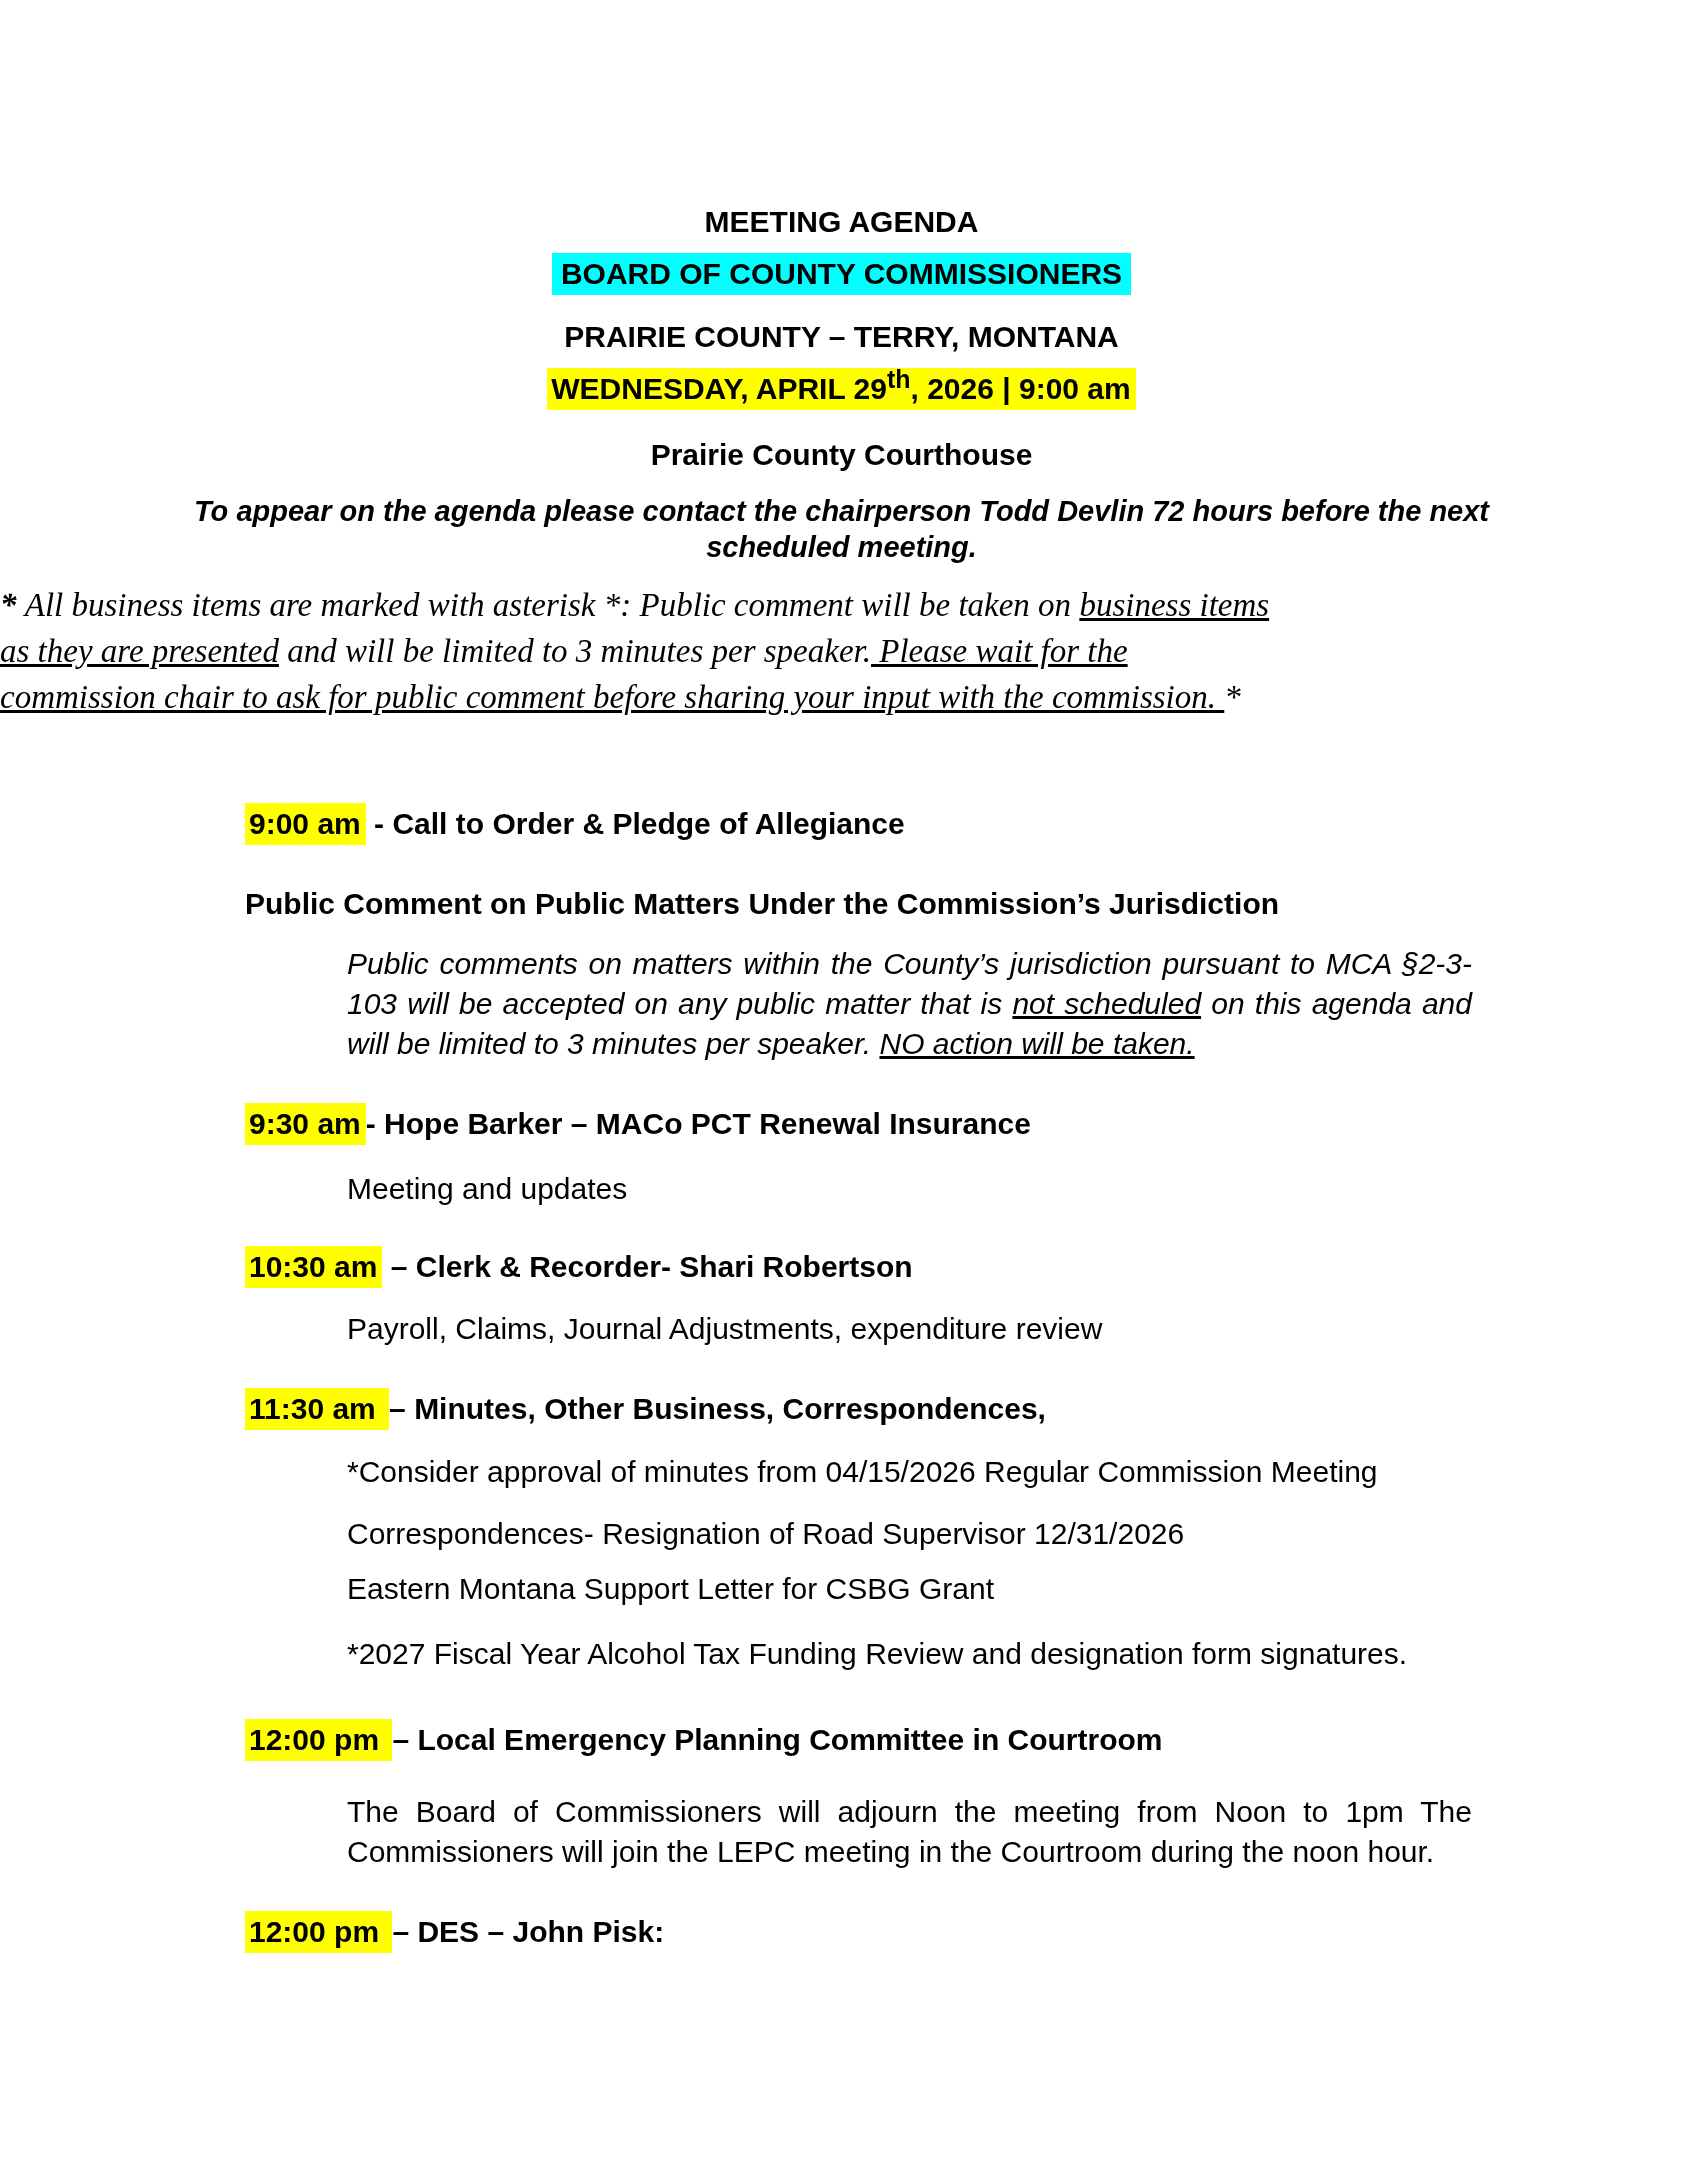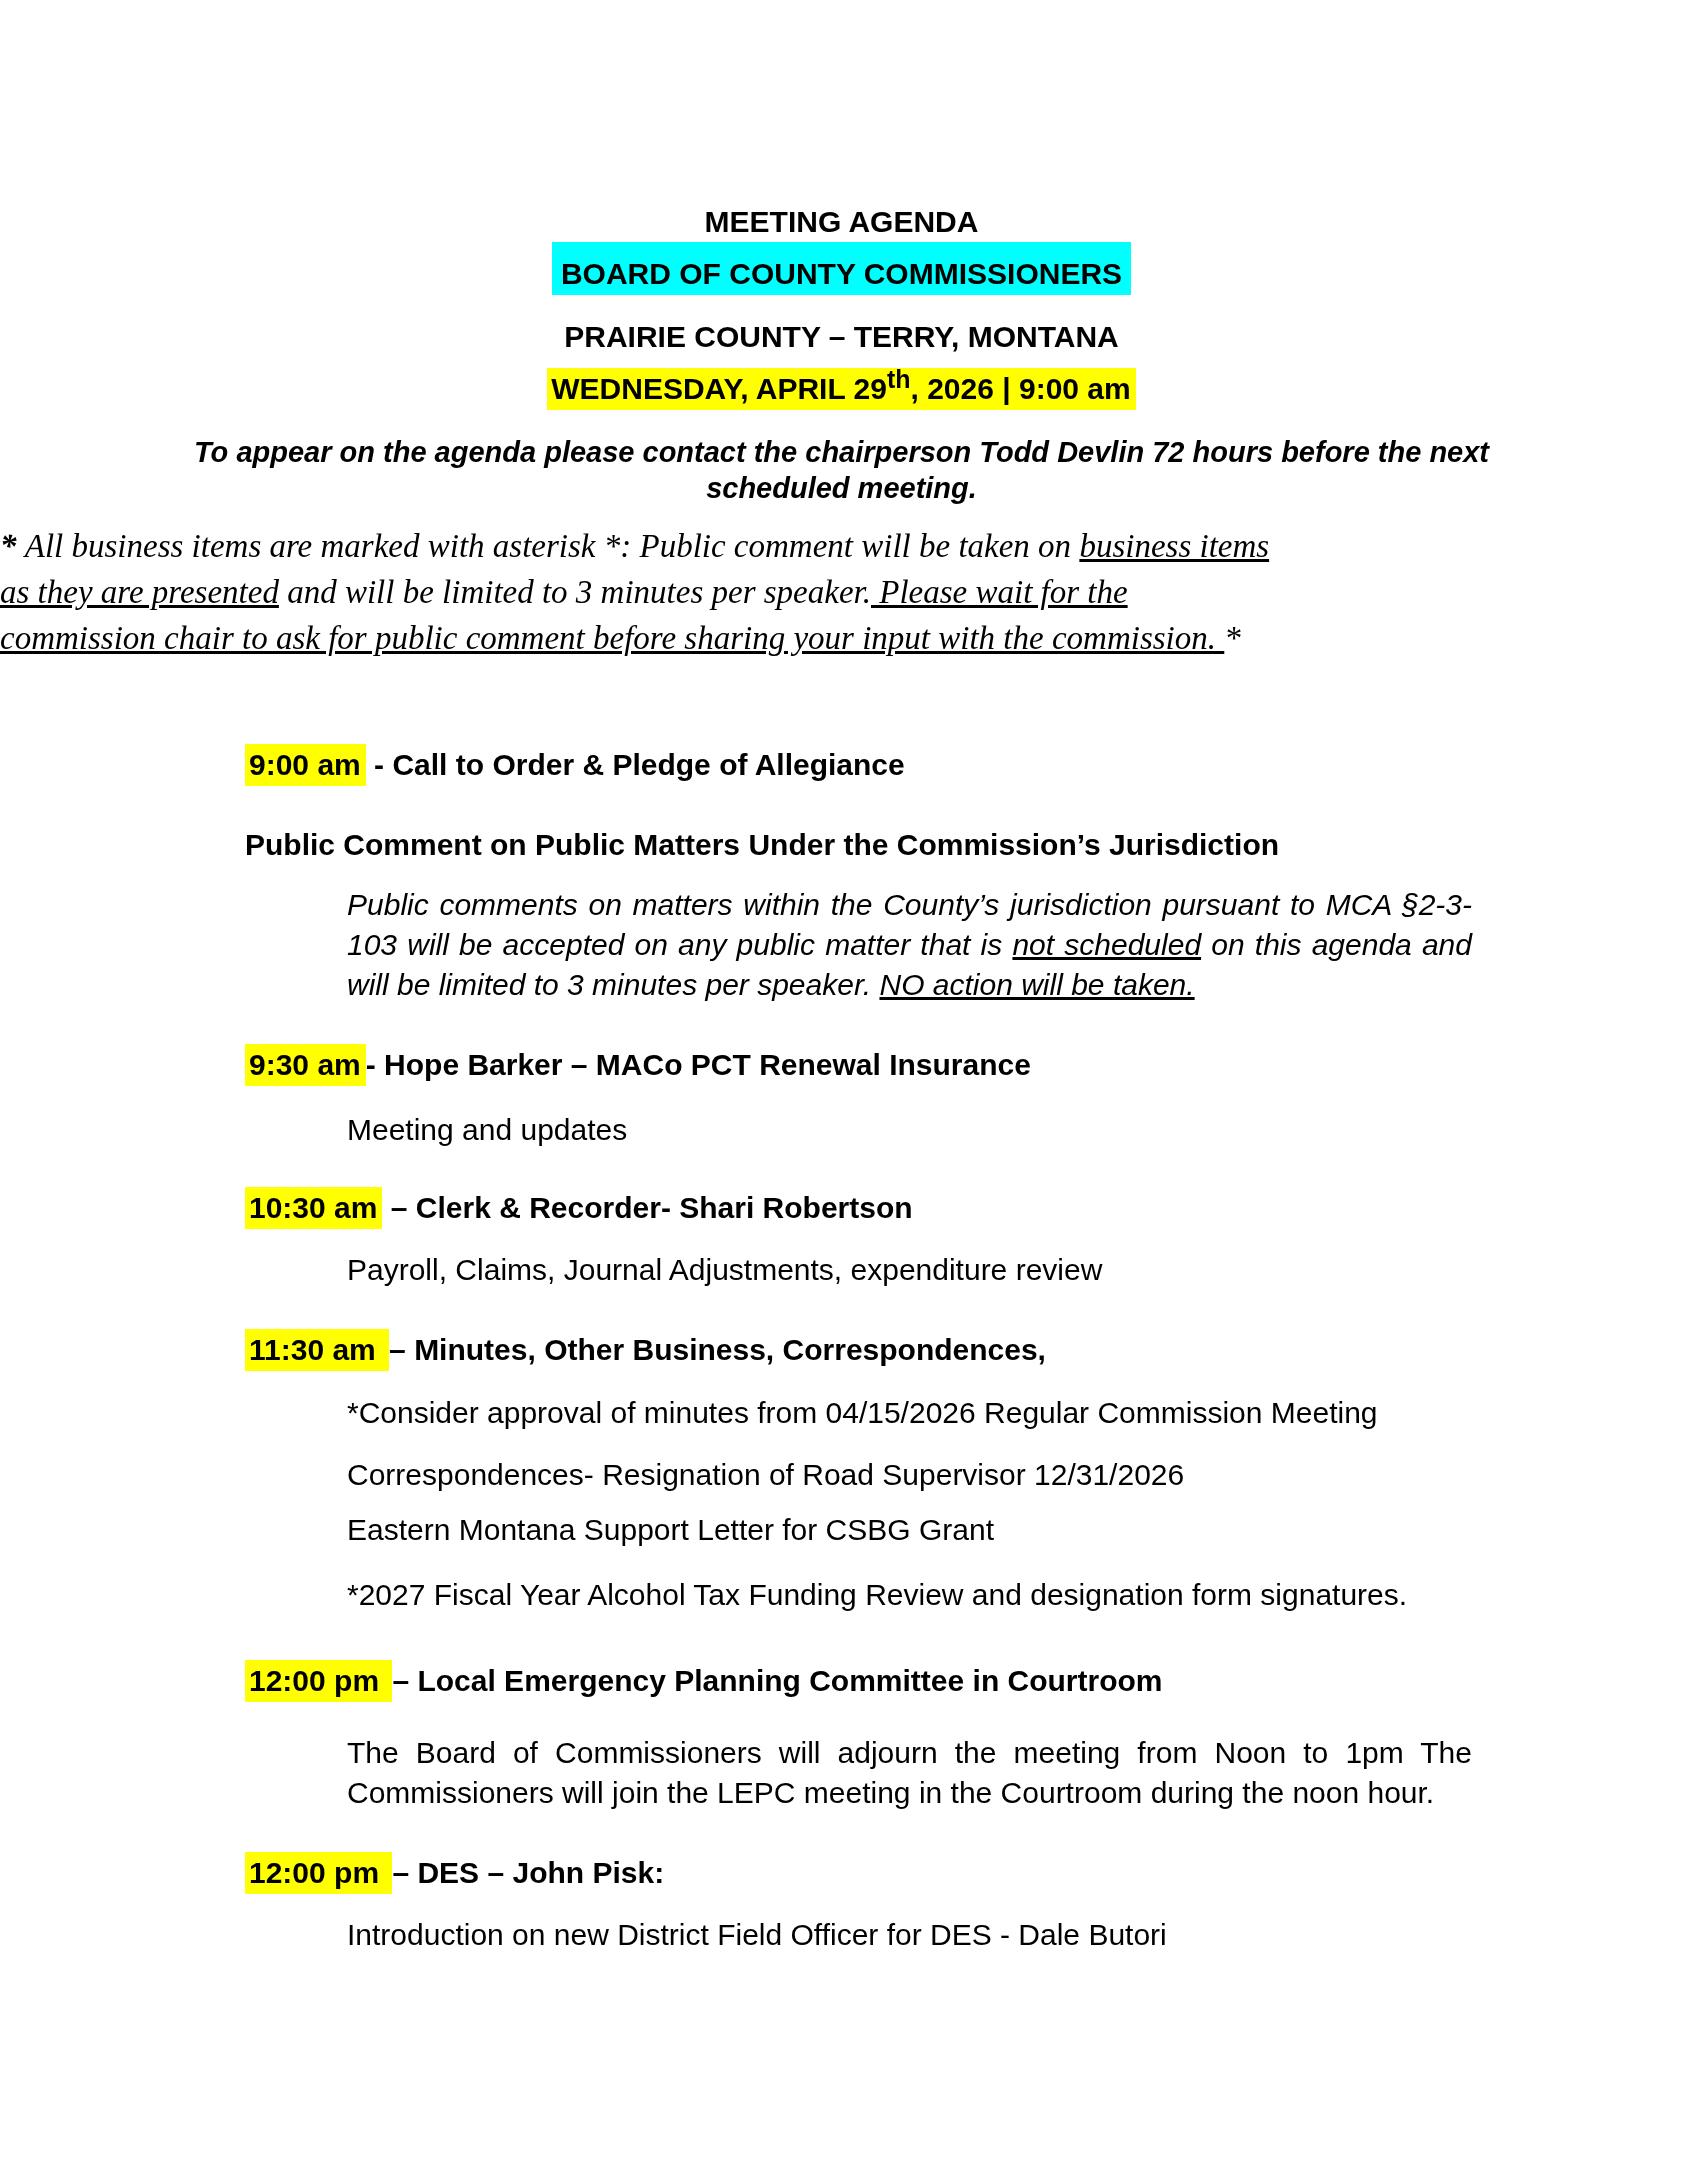--- a/index.html
+++ b/index.html
@@ -10,21 +10,21 @@
     background: #ffffff;
     color: #000000;
     font-family: "Liberation Sans", sans-serif;
     box-sizing: border-box;
     padding-top: 201px;
     overflow: hidden;
   }
   .center { text-align: center; }
   .head { font-size: 30px; font-weight: bold; line-height: 42px; }
   .hl-y { background: var(--hl-y, #FFFF00); padding: 4px 5px 5px 4px; }
-  .hl-c { background: var(--hl-c, #00FFFF); padding: 15px 9px 5px 9px; }
+  .hl-c { background: var(--hl-c, #00FFFF); padding: 4px 9px 5px 9px; }
   .sup { font-size: 25px; vertical-align: super; line-height: 0; }
   .contact {
     font-size: 29px; line-height: 36px;
     font-weight: bold; font-style: italic;
     width: 1307px; margin: 0 auto 17px auto;
   }
   .note {
     font-family: "Liberation Serif", serif;
     font-style: italic;
     font-size: 33px; line-height: 46px;
@@ -59,20 +59,21 @@
 <div class="page">
 
   <div class="center head mb10">MEETING AGENDA</div>
 
   <div class="center head mb21"><span class="hl-c">BOARD OF COUNTY COMMISSIONERS</span></div>
 
   <div class="center head mb10">PRAIRIE COUNTY – TERRY, MONTANA</div>
 
   <div class="center head mb24"><span class="hl-y"><span>WEDNESDAY, APRIL 29</span><span class="sup">th</span><span>, 2026 | 9:00 am</span></span></div>
 
+  <div class="center head mb17">Prairie County Courthouse</div>
 
   <div class="center contact">To appear on the agenda please contact the chairperson Todd Devlin 72 hours before the next scheduled meeting.</div>
 
   <div class="note">
     <div><span class="b">* </span><span>All business items are marked with asterisk *: Public comment will be taken on </span><span class="u">business items</span></div>
     <div><span class="u">as they are presented</span><span> and will be limited to 3 minutes per speaker.</span><span class="u"> Please wait for the</span></div>
     <div><span class="u">commission chair to ask for public comment before sharing your input with the commission. </span><span>*</span></div>
   </div>
 
   <div class="agenda">

